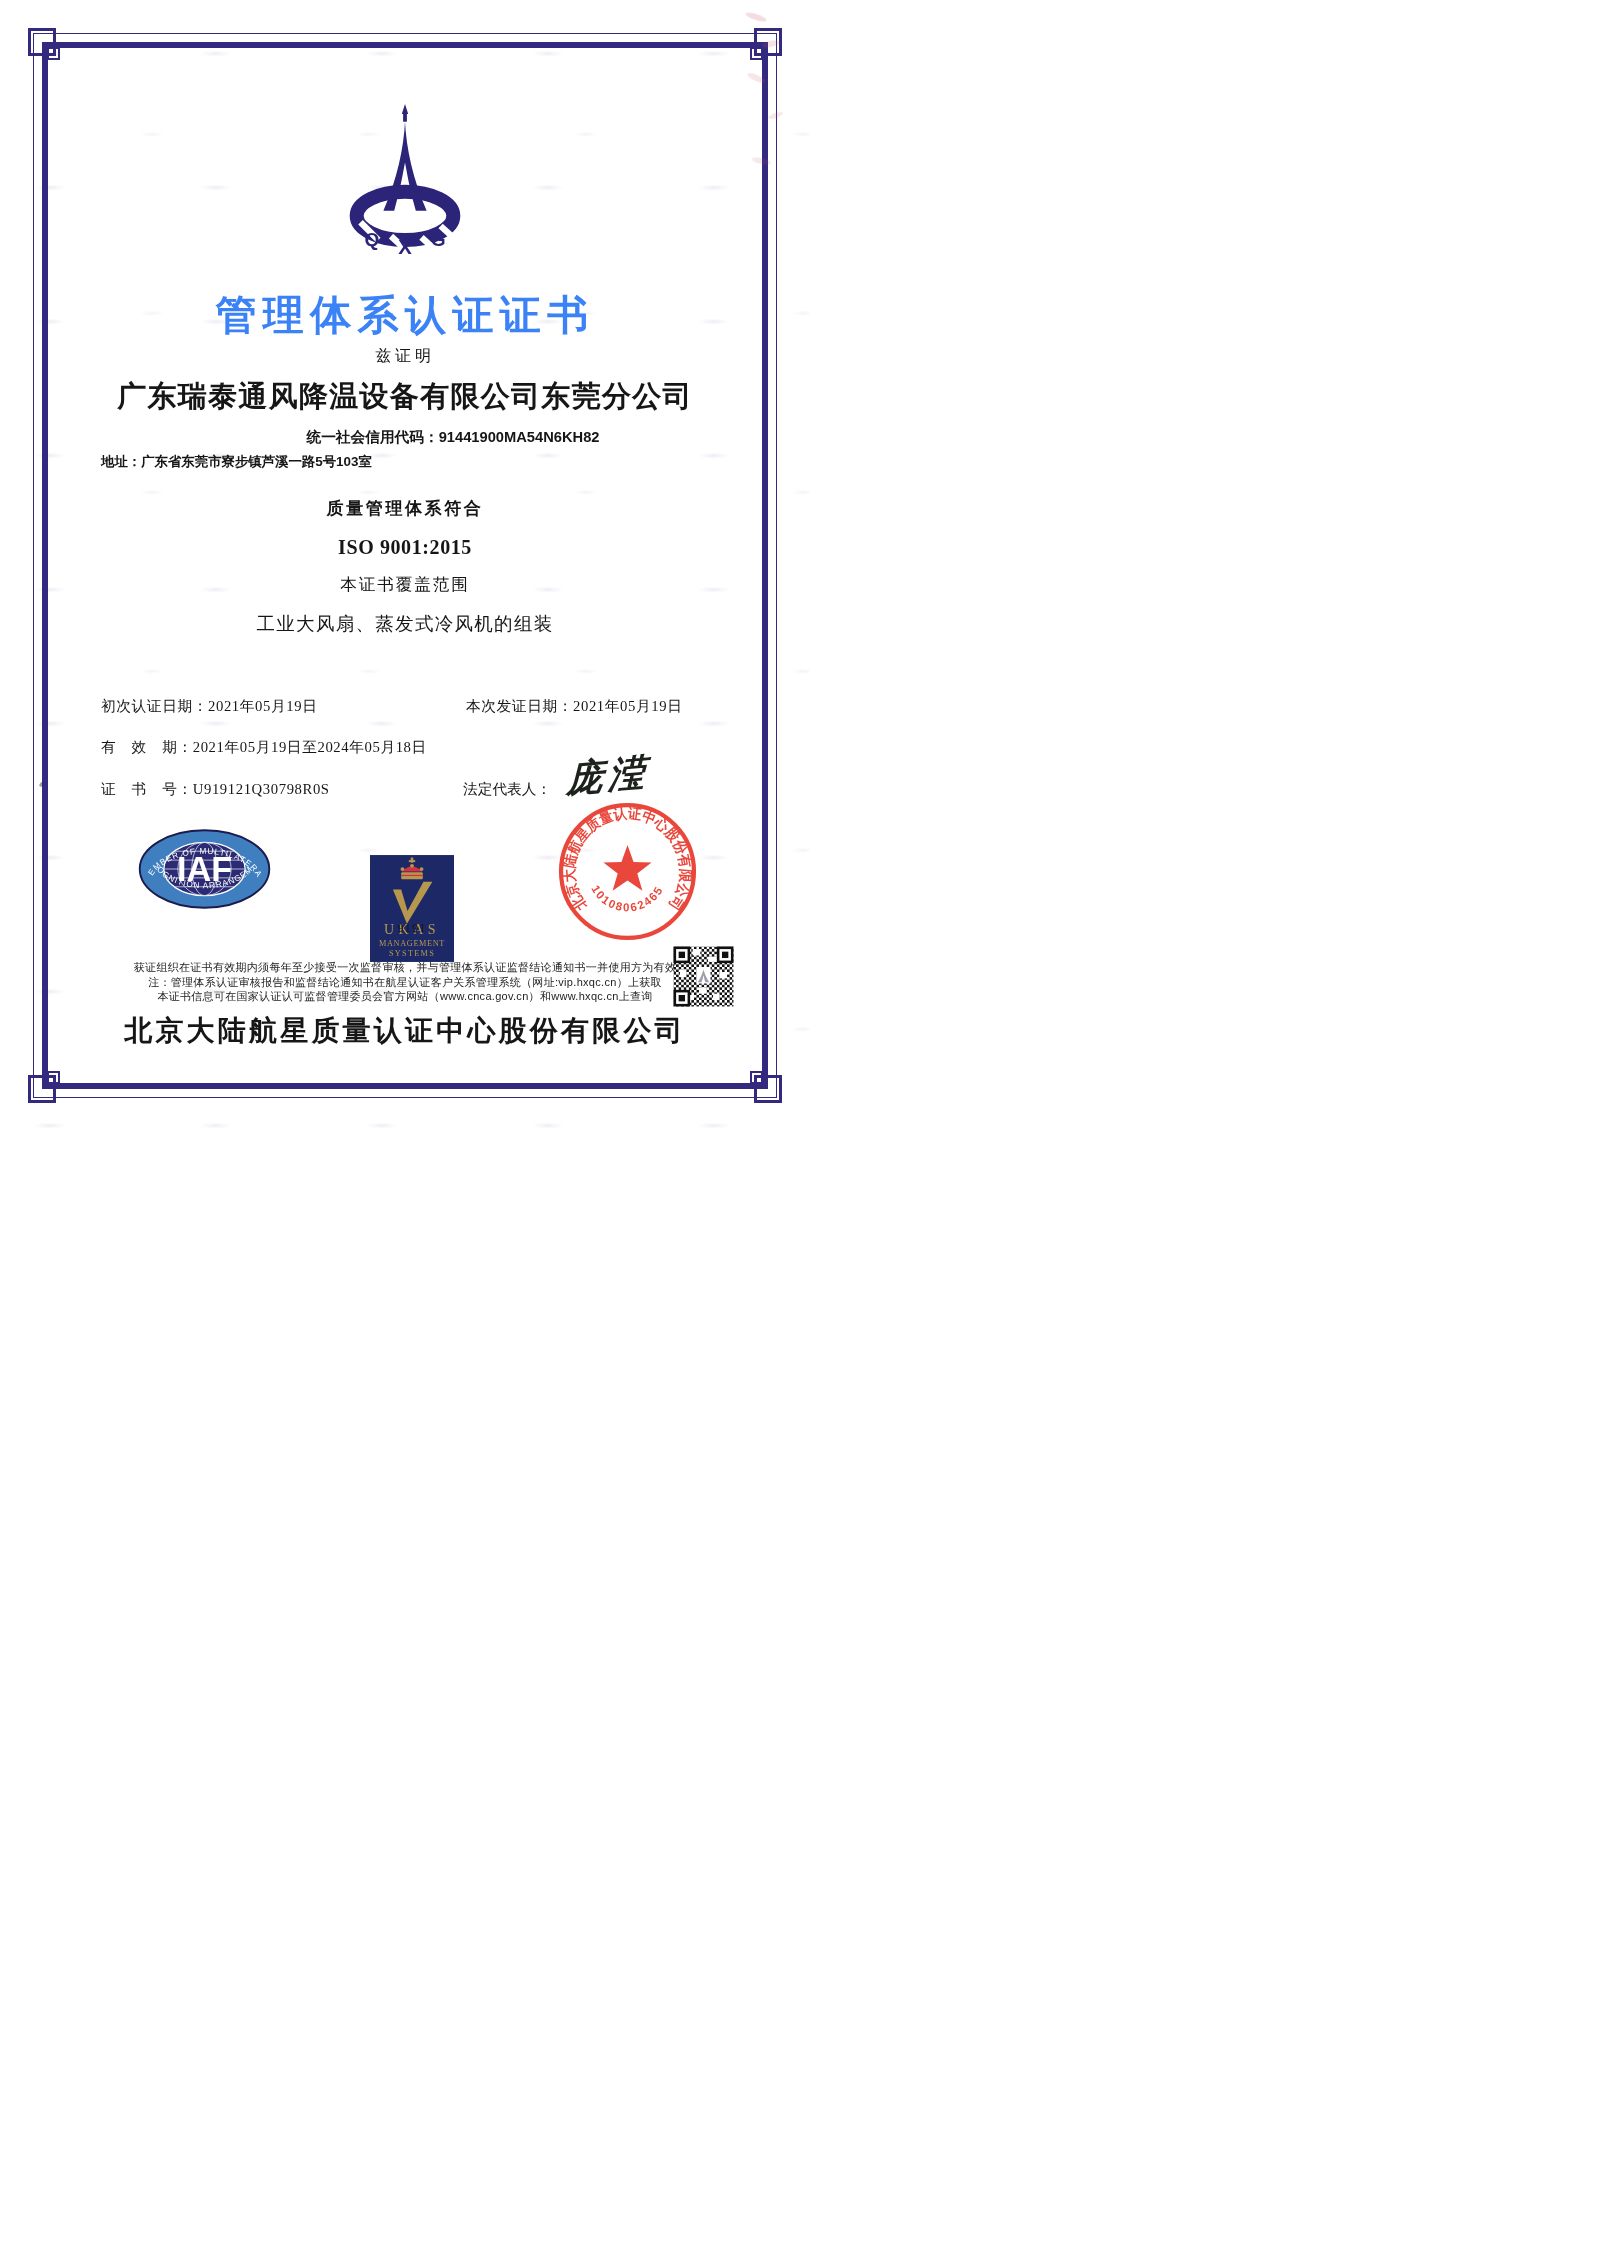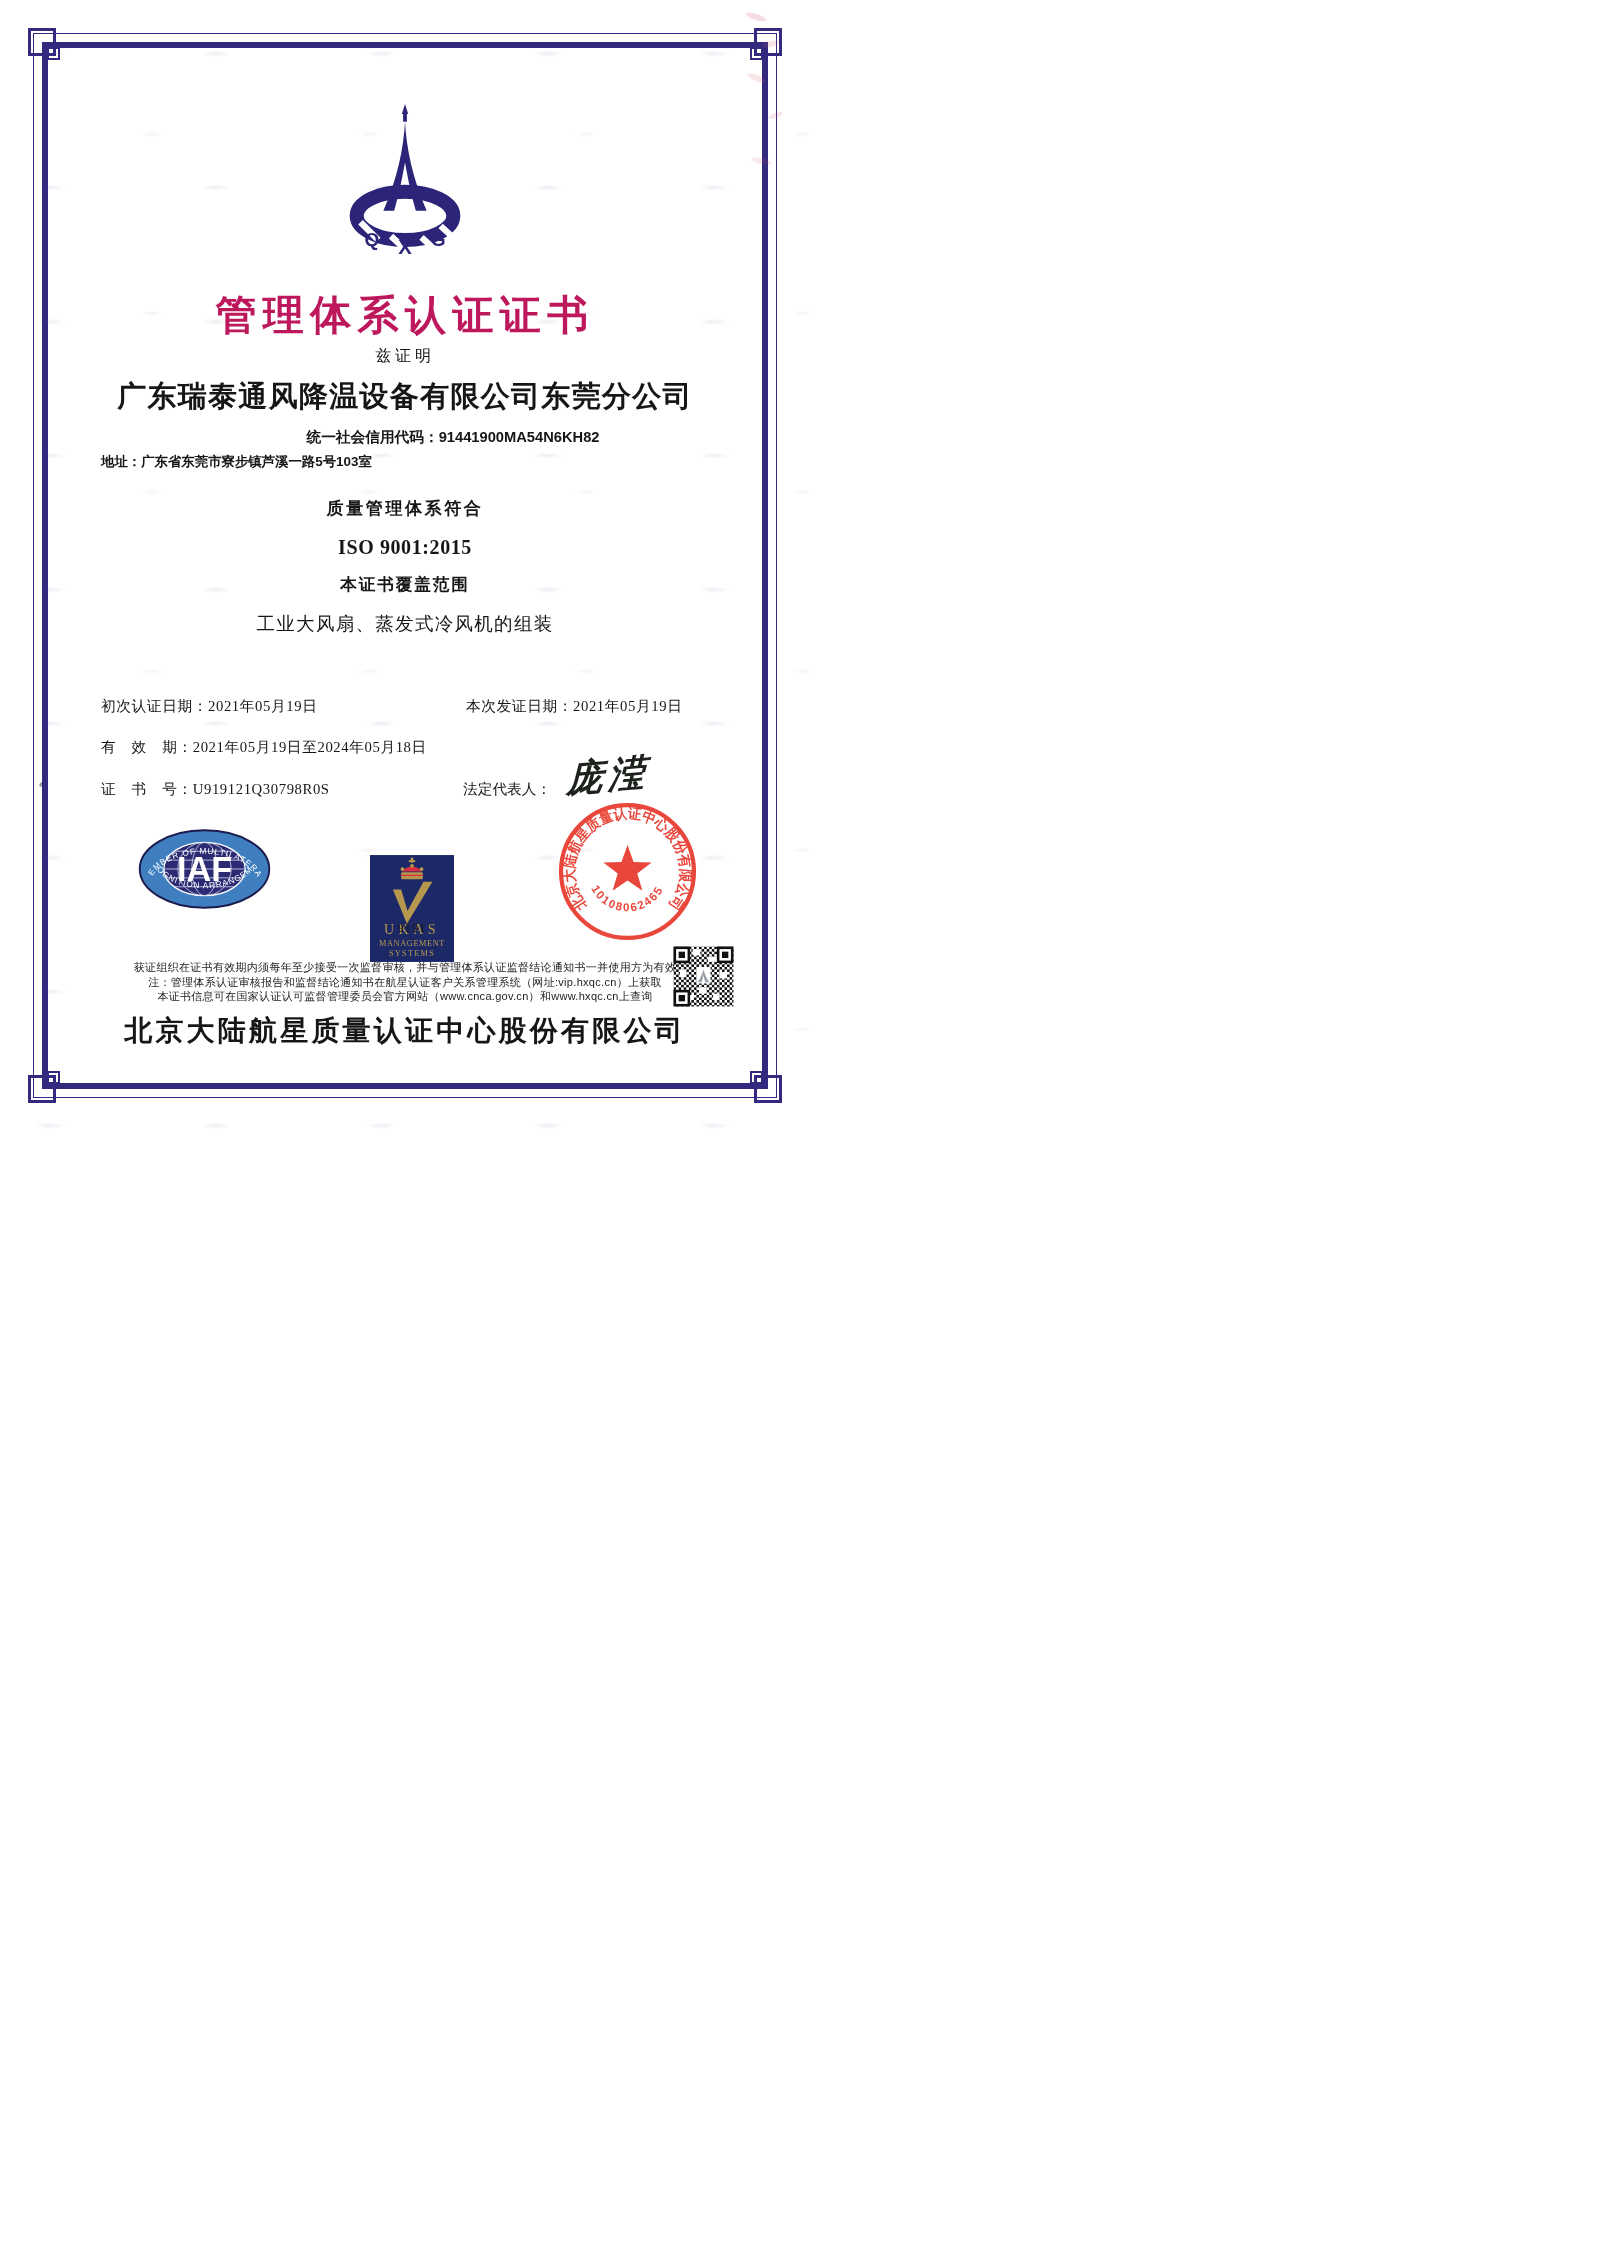--- a/index.html
+++ b/index.html
@@ -32,28 +32,28 @@
   .a1{left:745px;top:14px;width:22px;height:6.4px;background:rgba(205,80,100,.20);transform:rotate(18deg);}
   .a2{left:762px;top:41px;width:16.6px;height:5.7px;background:rgba(205,80,100,.16);transform:rotate(-12deg);}
   .a3{left:747px;top:75px;width:19px;height:5.7px;background:rgba(205,80,100,.15);transform:rotate(24deg);}
   .a4{left:768px;top:113px;width:15.3px;height:5.1px;background:rgba(205,80,100,.14);transform:rotate(-20deg);}
   .a5{left:752px;top:158px;width:19px;height:5.7px;background:rgba(205,80,100,.13);transform:rotate(12deg);}
   .dot-mark{position:absolute;left:40px;top:782px;width:3.2px;height:4.5px;background:rgba(40,40,40,.45);transform:rotate(35deg);border-radius:1.3px;}
   
   .abs{position:absolute;}
   .ctr{left:0;width:100%;text-align:center;}
   .emblem{left:50%;top:101px;transform:translateX(-50%);}
-  .title{top:288px;font-size:41px;font-weight:900;letter-spacing:6.4px;color:#be185d;}
+  .title{top:288px;font-size:41px;font-weight:900;letter-spacing:6.4px;color:#3b82f6;}
   .certify{top:346px;font-size:16px;font-family:"Liberation Serif",serif;letter-spacing:3.8px;}
   .company{top:377px;font-size:29px;font-weight:800;letter-spacing:1.3px;}
   .credit{top:428px;font-size:14.7px;font-weight:700;padding-left:48px;}
   .address{left:101px;top:453px;font-size:13.4px;font-weight:700;text-align:left;}
   .system{top:497px;font-size:17px;font-weight:800;letter-spacing:2.6px;}
   .iso{top:536px;font-size:20px;font-weight:700;font-family:"Liberation Serif",serif;letter-spacing:0.6px;}
-  .scopehead{top:574px;font-size:16.6px;font-weight:700;letter-spacing:1.9px;}
+  .scopehead{top:574px;font-size:16.6px;font-weight:400;letter-spacing:1.9px;}
   .scope{top:611px;font-size:18.5px;font-weight:400;font-family:"Liberation Serif",serif;letter-spacing:1.3px;}
   .row{position:absolute;left:101px;width:612px;font-family:"Liberation Serif",serif;font-size:14.7px;letter-spacing:0.6px;}
   .row .rt{position:absolute;left:365px;top:0;}
   .r1{top:697px;} .r2{top:738px;} .r3{top:780px;}
   .siglabel{position:absolute;left:463px;top:780px;font-family:"Liberation Serif",serif;font-size:14.7px;}
   .signature{position:absolute;left:566px;top:751px;font-size:37px;font-weight:700;font-style:italic;
              transform:rotate(-5deg) skewX(-6deg);letter-spacing:5.1px;color:#1d221d;}
   .iaf-box{left:138px;top:829px;}
   .ukas-box{left:370px;top:811px;margin-top:44px;}
   .ukas-num{left:370px;top:921px;width:84px;text-align:center;font-family:"Liberation Serif",serif;font-size:12px;letter-spacing:1.3px;}

